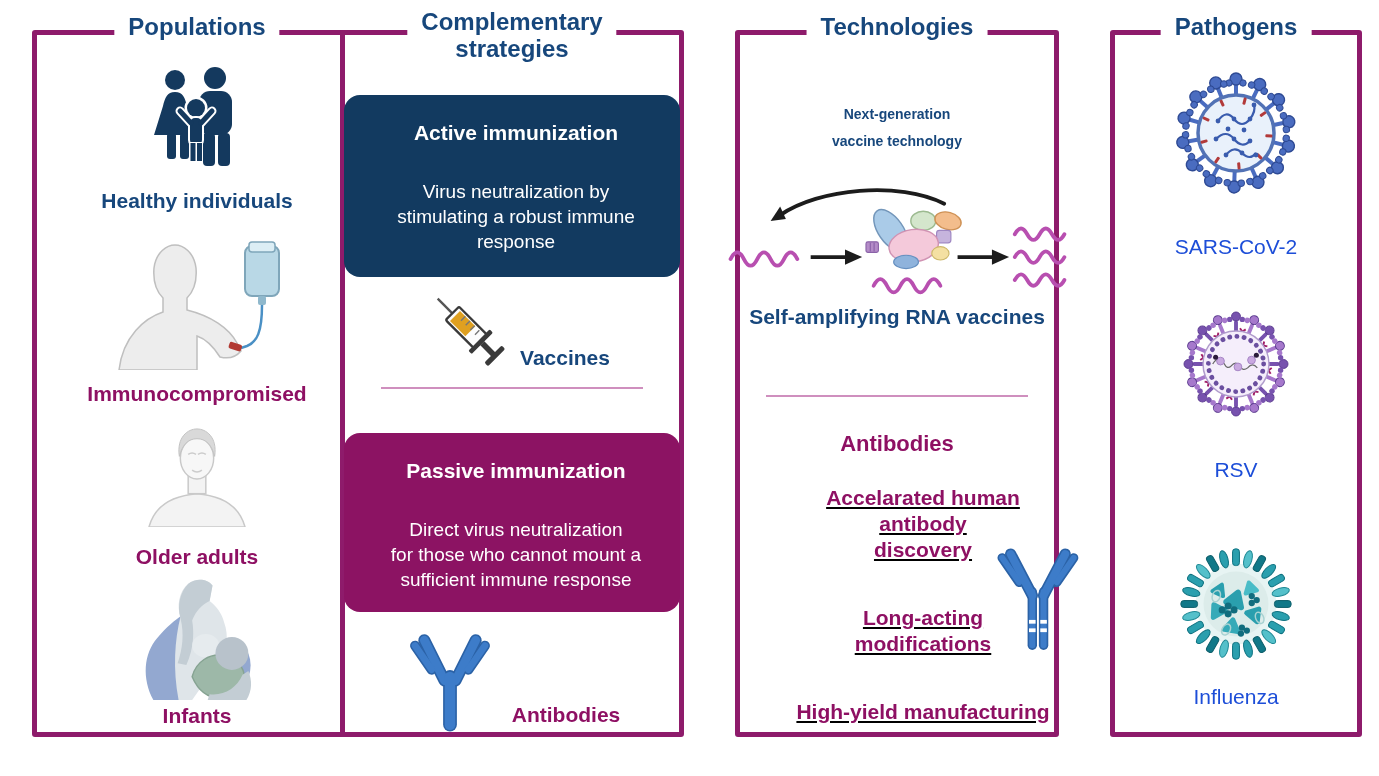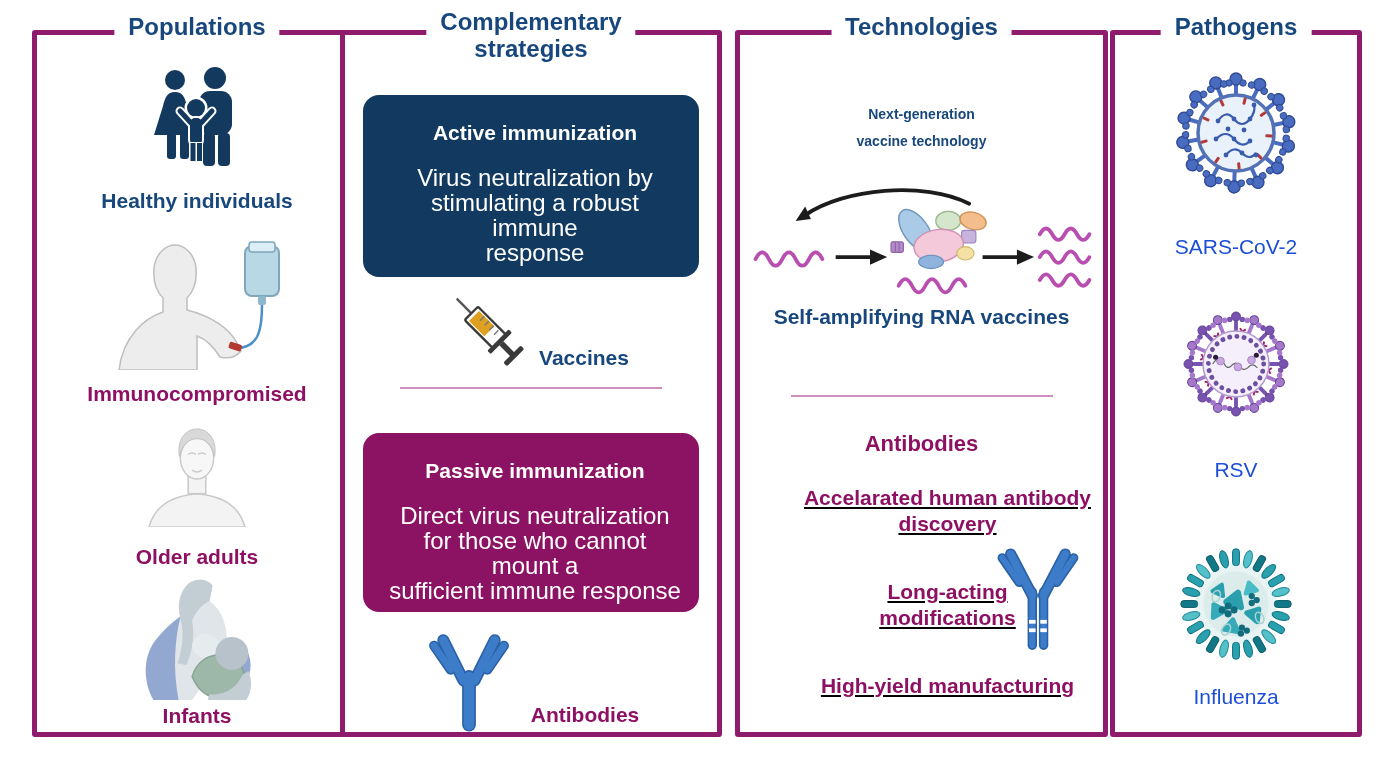--- a/index.html
+++ b/index.html
@@ -5,22 +5,22 @@
   html,body{margin:0;padding:0;background:#fff;}
   .canvas{
     position:relative;width:1379px;height:776px;background:#fff;overflow:hidden;
     font-family:"Liberation Sans", sans-serif;
   }
   .col{
     position:absolute;top:30px;height:707px;background:#fff;
     border:5px solid #8e1b6b;border-radius:3px;box-sizing:border-box;
   }
   #col-populations{left:32px;width:330px;}
-  #col-strategies{left:340px;width:382px;}
-  #col-technologies{left:735px;width:373px;}
+  #col-strategies{left:340px;width:344px;}
+  #col-technologies{left:735px;width:324px;}
   #col-pathogens{left:1110px;width:252px;}
 
   .col-title{
     position:absolute;top:-22px;left:50%;transform:translateX(-50%);
     background:#fff;padding:0 14px;color:#17477c;font-weight:bold;
     font-size:24px;line-height:27px;white-space:nowrap;text-align:center;z-index:2;
   }
   .col-title.two-line{top:-27px;white-space:normal;}
   .col-title.two-line span{display:block;}
 
@@ -41,21 +41,21 @@
   .pop-label-older{margin-top:18px;}
   .pop-icon-infant{margin-top:4px;}
   .pop-label-infants{margin-top:4px;}
 
   
   .strat-box{
     width:336px;box-sizing:border-box;border-radius:16px;color:#fff;text-align:center;
     padding:26px 16px 0 24px;
   }
   .strat-box .box-heading{font-size:21px;font-weight:bold;display:block;}
-  .strat-box .box-body{margin-top:20px;font-size:24px;line-height:25px;}
+  .strat-box .box-body{margin-top:34px;font-size:19px;line-height:25px;}
   .strat-box .box-body span{display:block;}
   .box-active{background:#123a60;height:186px;margin-top:60px;}
   .box-passive{background:#8c1363;height:182px;margin-top:44px;}
   .caption-row{display:flex;align-items:flex-end;}
   .caption-row .caption{margin-bottom:12px;}
   .row-vaccines{margin-top:6px;margin-left:8px;}
   .row-antibodies{margin-top:8px;}
   .row-antibodies .caption{margin-bottom:6px;margin-left:16px;}
   .divider{width:262px;border-top:2px solid #cf8fbe;margin-top:6px;}
 

